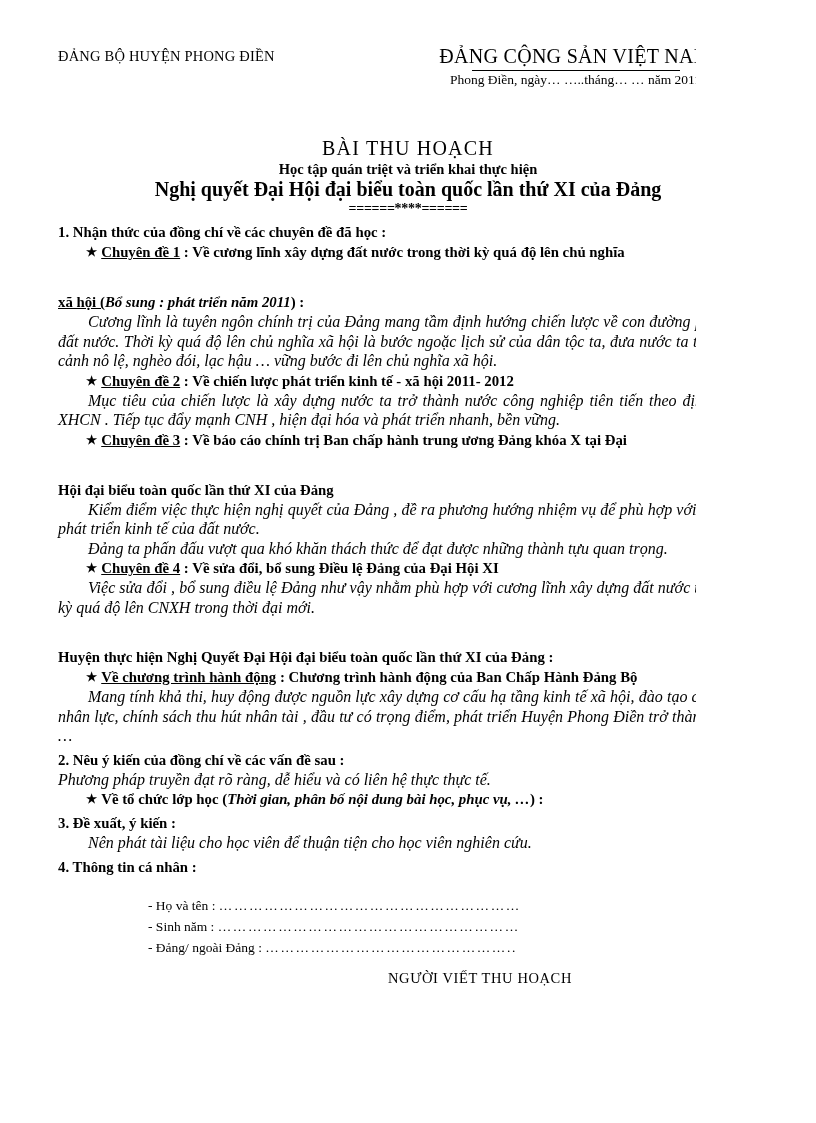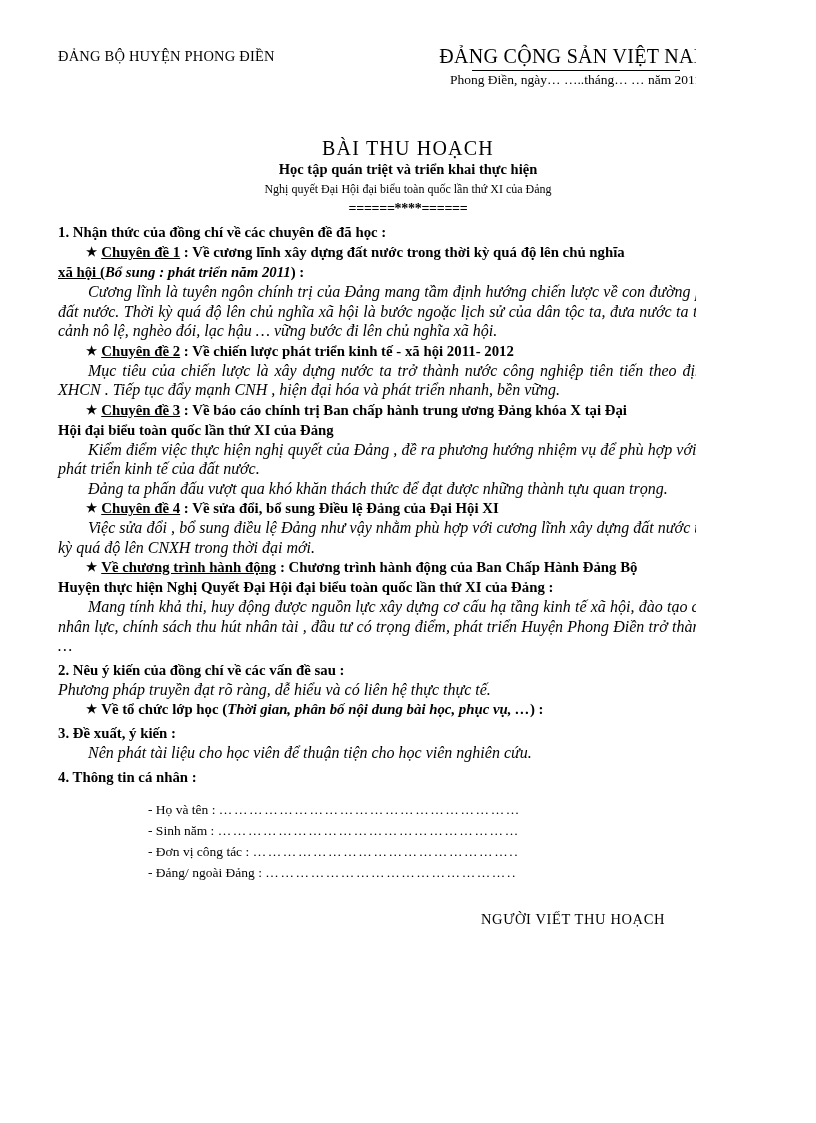--- a/index.html
+++ b/index.html
@@ -79,22 +79,22 @@
     font-size: 20px;
     letter-spacing: 1.2px;
     line-height: 24px;
   }
   .titleblock .t2 {
     font-weight: bold;
     font-size: 14.5px;
     line-height: 19px;
   }
   .titleblock .t3 {
-    font-weight: normal;
-    font-size: 12px;
+    font-weight: bold;
+    font-size: 20px;
     line-height: 20px;
   }
   .titleblock .t4 {
     font-weight: bold;
     font-size: 14px;
     line-height: 18px;
     letter-spacing: -0.3px;
     margin-top: 1px;
   }
 
@@ -106,20 +106,21 @@
     margin-top: 4px;
   }
   .bullet-line {
     font-weight: bold;
     font-size: 14.8px;
     line-height: 20px;
     text-indent: 28px;
   }
   .bullet-line.cont {
     text-indent: 0;
+    margin-top: 30px;
   }
   .star {
     font-size: 12.5px;
     margin-right: 4px;
     vertical-align: 1px;
   }
   .u {
     text-decoration: underline;
   }
   .ital {
@@ -134,36 +135,36 @@
   }
   .para.noind {
     text-indent: 0;
   }
   .just {
     text-align: justify;
   }
 
   
   .fields {
-    margin-top: 12px;
+    margin-top: 18px;
     padding-left: 90px;
     font-size: 13.5px;
     line-height: 21px;
   }
   .field-row {
     white-space: nowrap;
   }
   .dots {
     letter-spacing: 1.6px;
   }
 
   
   .signature {
-    margin-top: 28px;
-    text-align: center;
+    margin-top: 12px;
+    text-align: left;
     font-size: 14.5px;
     letter-spacing: 0.6px;
     padding-left: 330px;
   }
 </style>
 </head>
 <body>
 
 <div class="page">
  <div class="content">
@@ -206,24 +207,24 @@
   </div>
   <div class="bullet-line cont">Hội đại biểu toàn quốc lần thứ XI của Đảng</div>
   <div class="para">Kiểm điểm việc thực hiện nghị quyết của Đảng , đề ra phương hướng nhiệm vụ để phù hợp với tình hình phát triển kinh tế của đất nước.</div>
   <div class="para">Đảng ta phấn đấu vượt qua khó khăn thách thức để đạt được những thành tựu quan trọng.</div>
 
   <div class="bullet-line">
     <span class="star">★</span><span class="u">Chuyên đề 4</span><span> : Về sửa đổi, bổ sung Điều lệ Đảng của Đại Hội XI</span>
   </div>
   <div class="para">Việc sửa đổi , bổ sung điều lệ Đảng như vậy nhằm phù hợp với cương  lĩnh xây dựng đất nước trong thời kỳ quá độ lên CNXH trong thời đại mới.</div>
 
+  <div class="bullet-line cont">Huyện thực hiện Nghị Quyết Đại Hội đại biểu toàn quốc lần thứ XI của Đảng :</div>
   <div class="bullet-line just">
     <span class="star">★</span><span class="u">Về chương trình hành động</span><span> : Chương  trình hành  động của Ban Chấp  Hành Đảng Bộ</span>
   </div>
-  <div class="bullet-line cont">Huyện thực hiện Nghị Quyết Đại Hội đại biểu toàn quốc lần thứ XI của Đảng :</div>
   <div class="para">Mang tính khả thi, huy động được nguồn lực xây dựng cơ cấu  hạ tầng kinh tế xã hội, đào tạo các nguồn nhân lực, chính sách thu hút nhân tài , đầu tư có trọng điểm, phát triển Huyện Phong Điền trở thành đô thị , …</div>
 
   <div class="sec">2. Nêu ý kiến của đồng chí về các vấn đề sau :</div>
 
   <div class="para noind">Phương pháp truyền đạt rõ ràng, dễ hiểu và có liên hệ thực thực tế.</div>
 
   <div class="bullet-line">
     <span class="star">★</span><span>Về tổ chức lớp học (</span><span class="ital">Thời gian, phân bố nội dung bài học,  phục vụ, …</span><span>)  :</span>
   </div>
 
@@ -232,23 +233,20 @@
 
   <div class="sec">4. Thông tin cá nhân :</div>
   <div class="fields">
     <div class="field-row">
       <span>- Họ và tên : </span><span class="dots">……………………………………………………</span>
     </div>
     <div class="field-row">
       <span>- Sinh năm : </span><span class="dots">……………………………………………………</span>
     </div>
     <div class="field-row">
-      <span>- Đơn vị công tác : </span><span class="dots">……………………………………………..</span>
-    </div>
-    <div class="field-row">
       <span>- Đảng/ ngoài Đảng : </span><span class="dots">…………………………………………..</span>
     </div>
   </div>
 
   <div class="signature">NGƯỜI VIẾT THU HOẠCH</div>
 
  </div>
 </div>
 
 </body></html>

